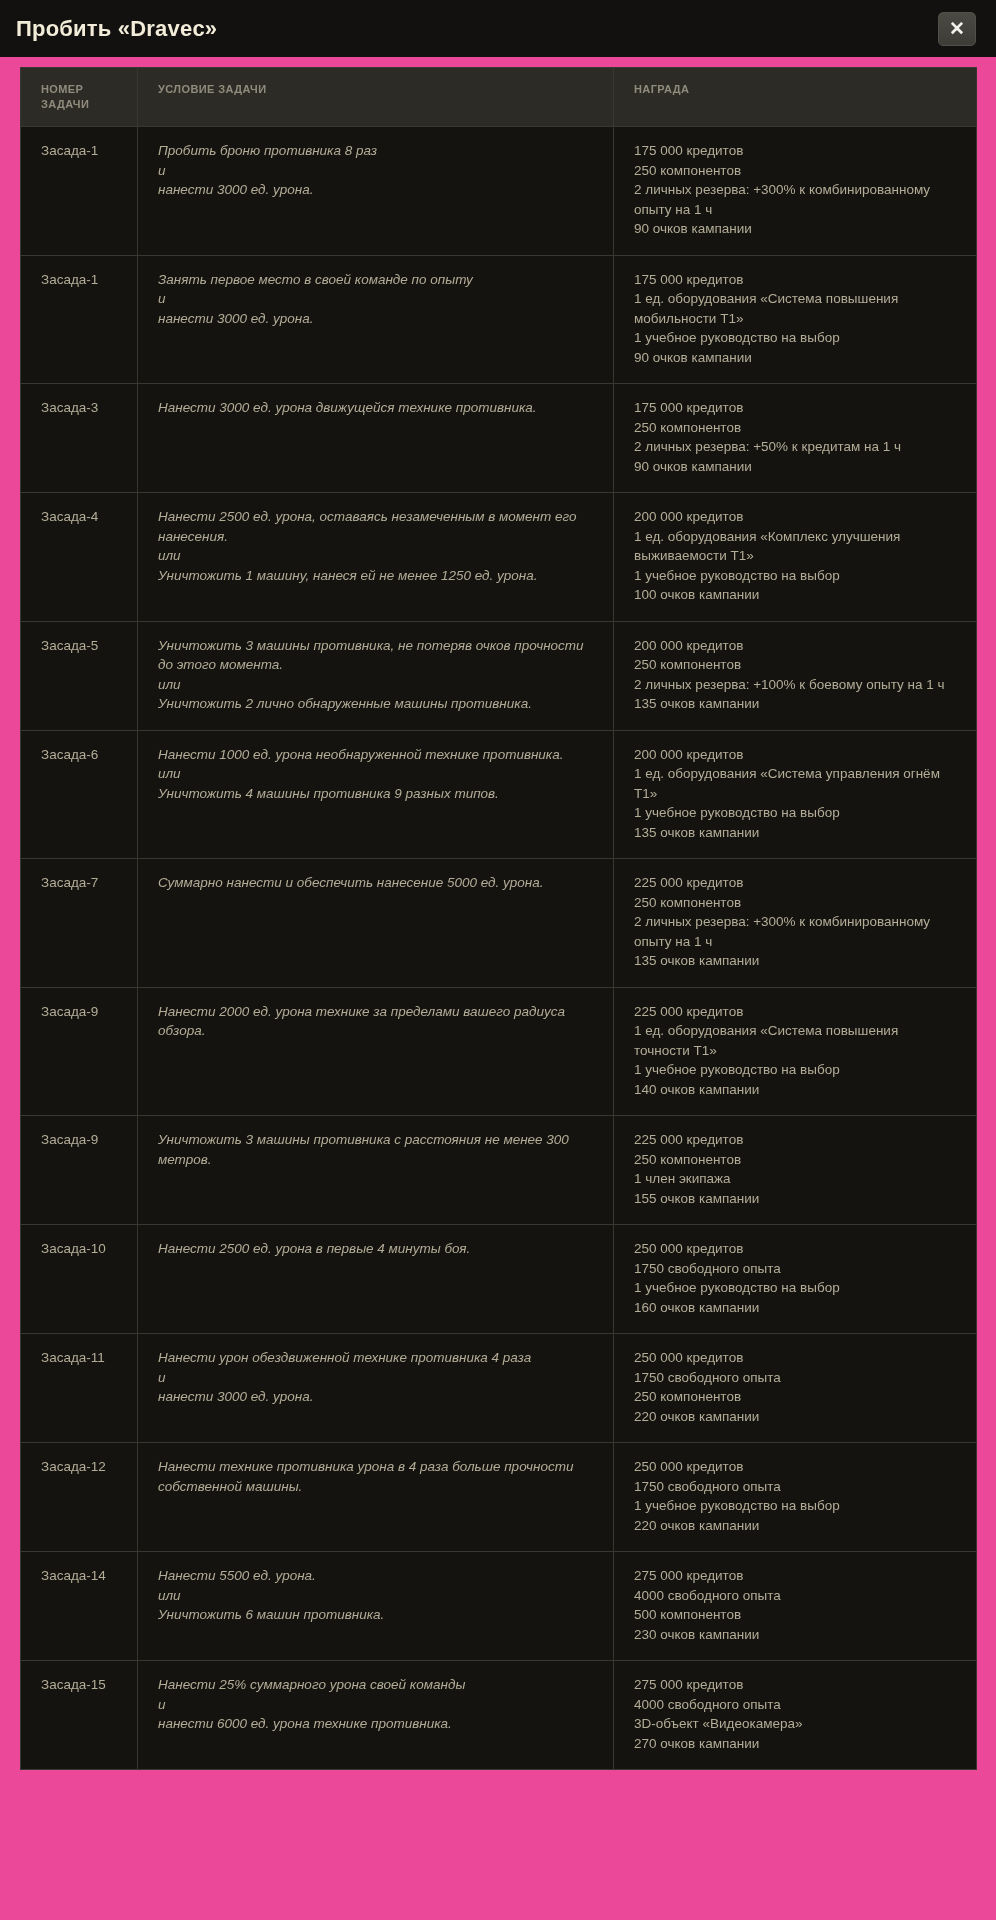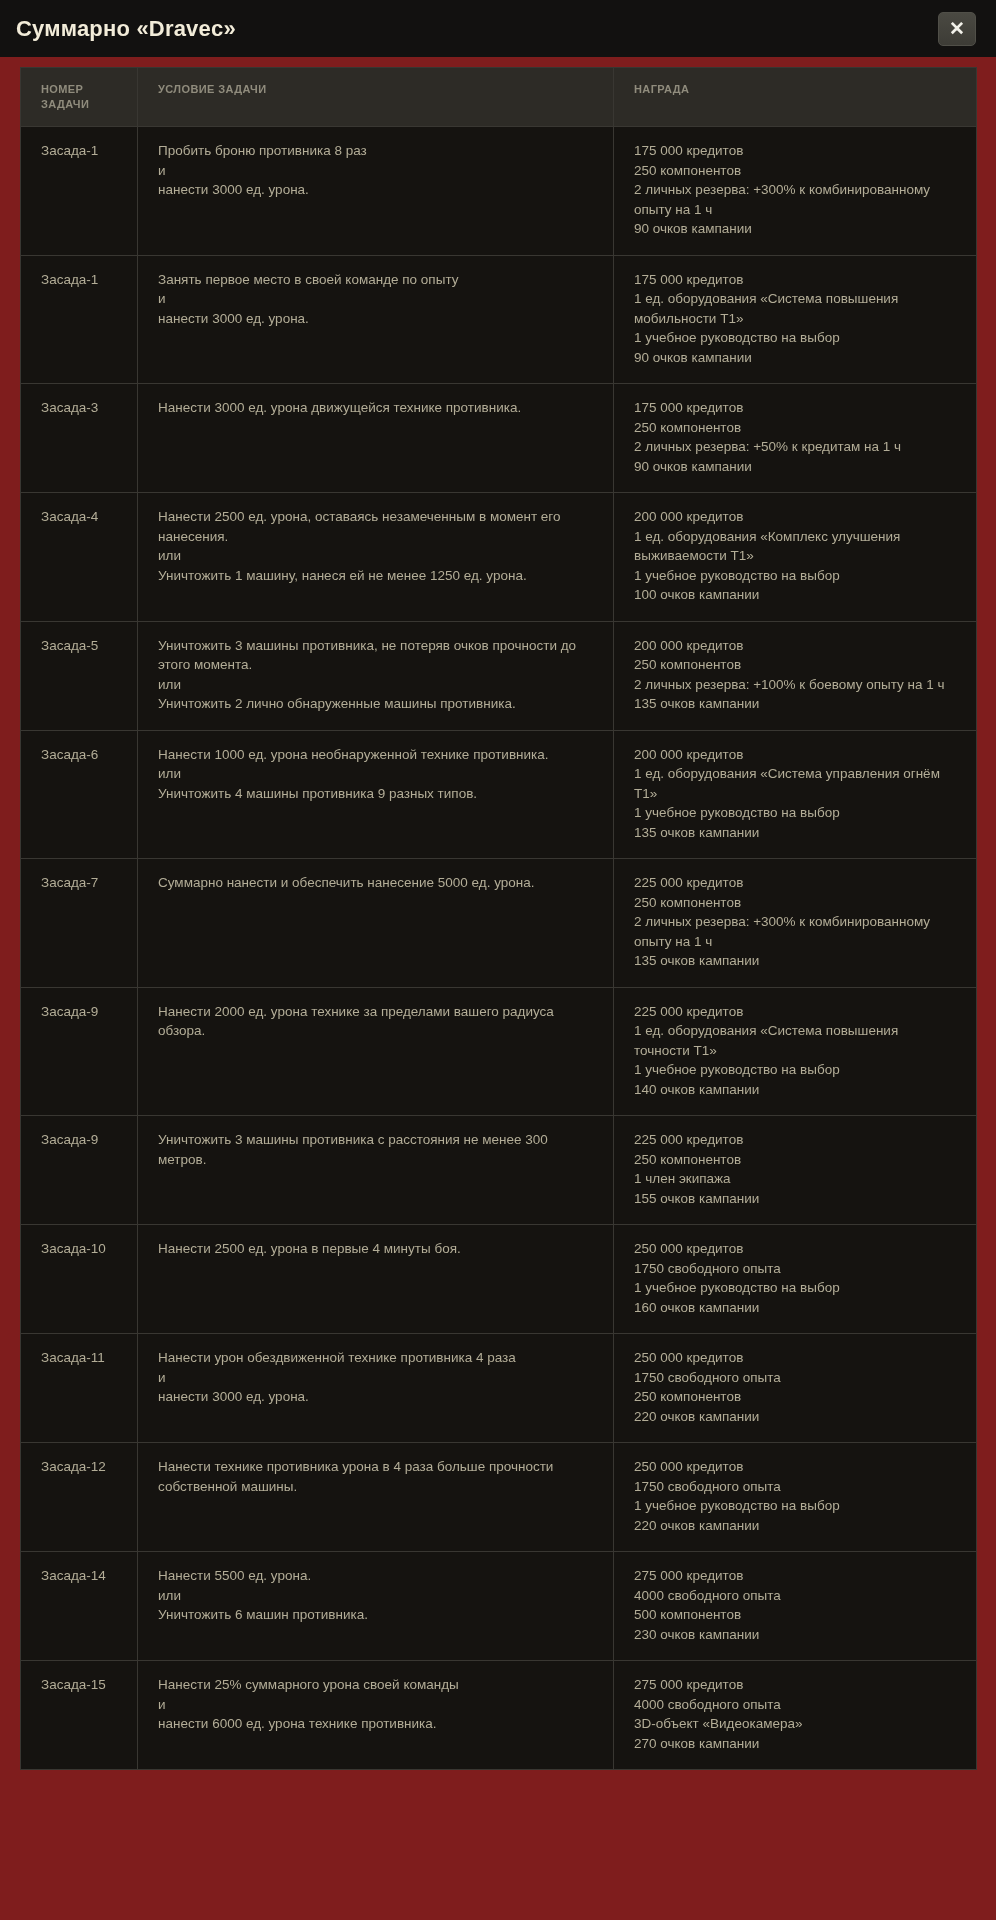--- a/index.html
+++ b/index.html
@@ -31,21 +31,21 @@
     cursor: pointer;
     padding: 0;
   }
   .close-x {
     color: #f2f1ea;
     font-size: 19px;
     font-weight: bold;
     line-height: 1;
   }
   .content {
-    background: #7f1d1d;
+    background: #ec4899;
     min-height: 1863px;
     padding: 10px 20px 20px 20px;
   }
   table.missions {
     width: 956px;
     border-collapse: collapse;
     background: #151310;
     table-layout: fixed;
   }
   table.missions th, table.missions td {
@@ -65,28 +65,28 @@
   table.missions td {
     color: #b3ad97;
     font-size: 13.5px;
     line-height: 19.5px;
     vertical-align: top;
     padding: 14px 20px 16px 20px;
     white-space: pre-line;
     margin-left: 27px;
   }
   td.cell-id { color: #b5af99; }
-  td.cell-condition { color: #aba58f; }
+  td.cell-condition { color: #aba58f; font-style: italic; }
   td.cell-reward { color: #b5af99; }
 </style>
 </head>
 <body>
 
 <div class="titlebar">
-  <div class="title">Суммарно «Dravec»</div>
+  <div class="title">Пробить «Dravec»</div>
   <button class="close-btn">
     <span class="close-x">✕</span>
   </button>
 </div>
 
 <div class="content">
   <table class="missions">
     <colgroup>
       <col style="width:117px">
         <col style="width:476px">

